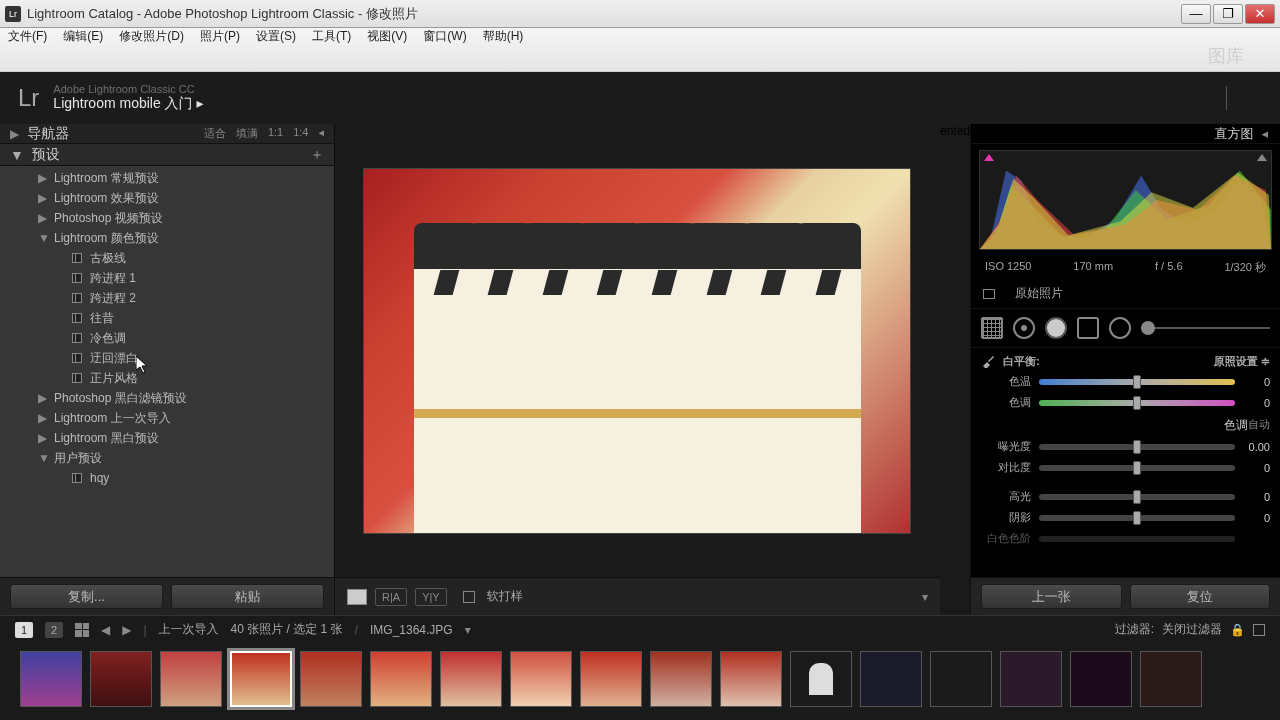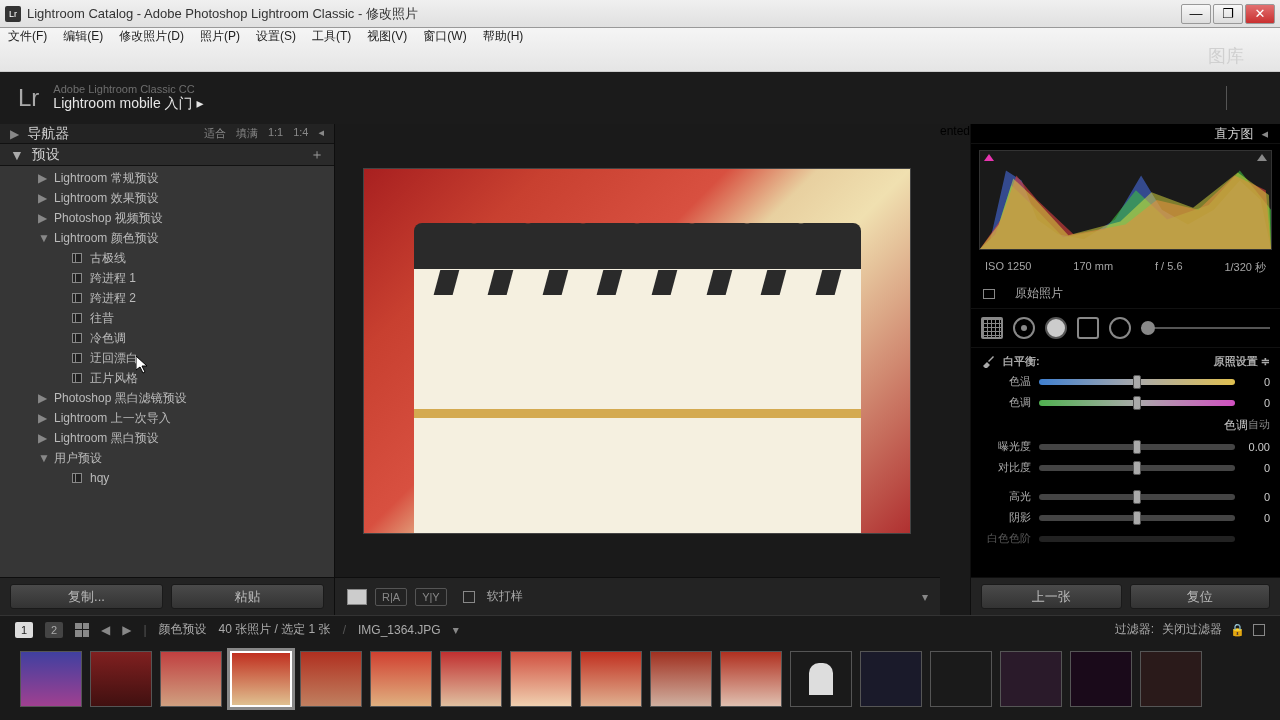--- a/index.html
+++ b/index.html
@@ -409,21 +409,21 @@
   <div class="page inactive">2</div>
   <div class="grid-icon">
       <div></div>
       <div></div>
       <div></div>
       <div></div>
     </div>
   <span class="nav-arrow">◀</span>
   <span class="nav-arrow">▶</span>
   <span class="sep">|</span>
-  <span>颜色预设</span>
+  <span>上一次导入</span>
   <span>40 张照片 / 选定 1 张</span>
   <span class="sep">/</span>
   <span>IMG_1364.JPG</span>
   <span style="color:#888">▾</span>
   <div class="right-info">
     <span>过滤器:</span>
     <span>关闭过滤器</span>
     <span style="color:#888">🔒</span>
     <div style="width:12px;height:12px;border:1px solid #888"></div>
   </div>

